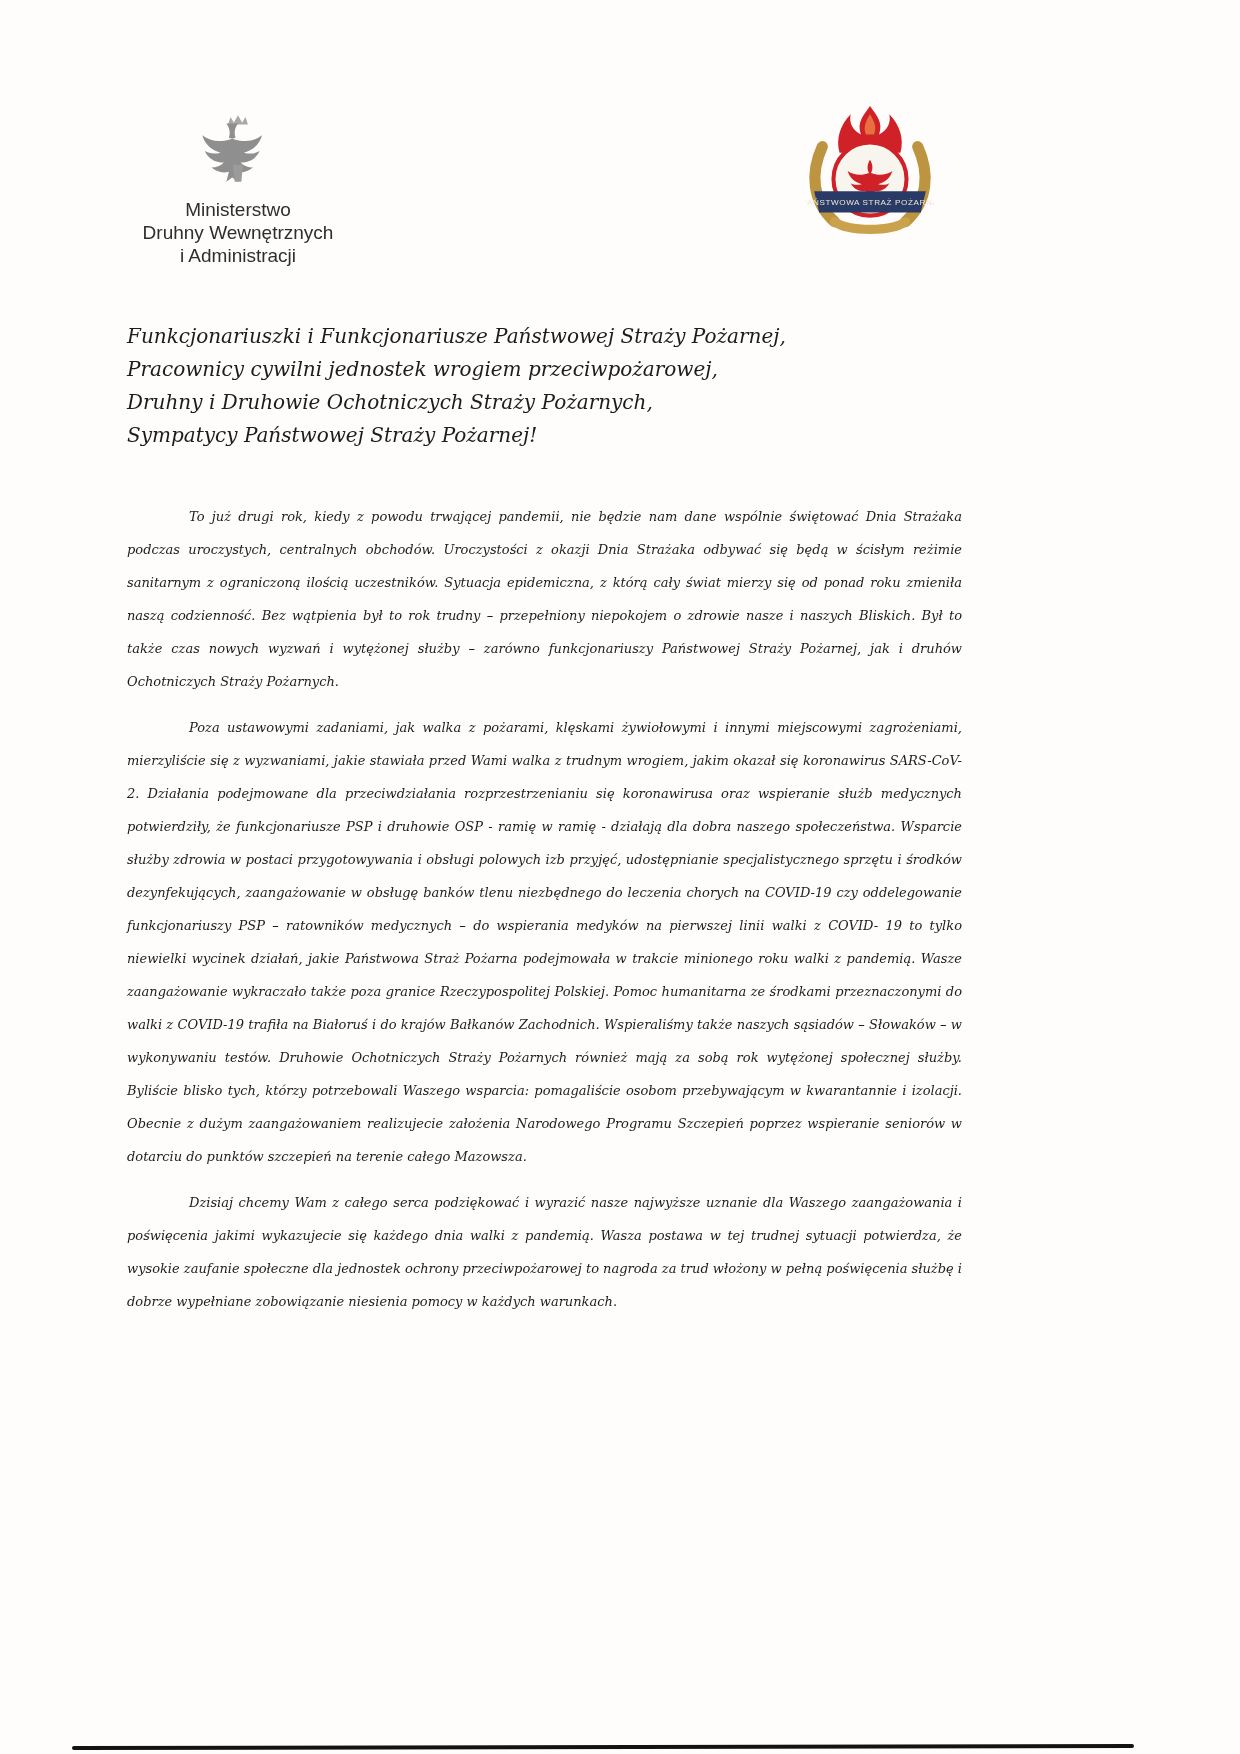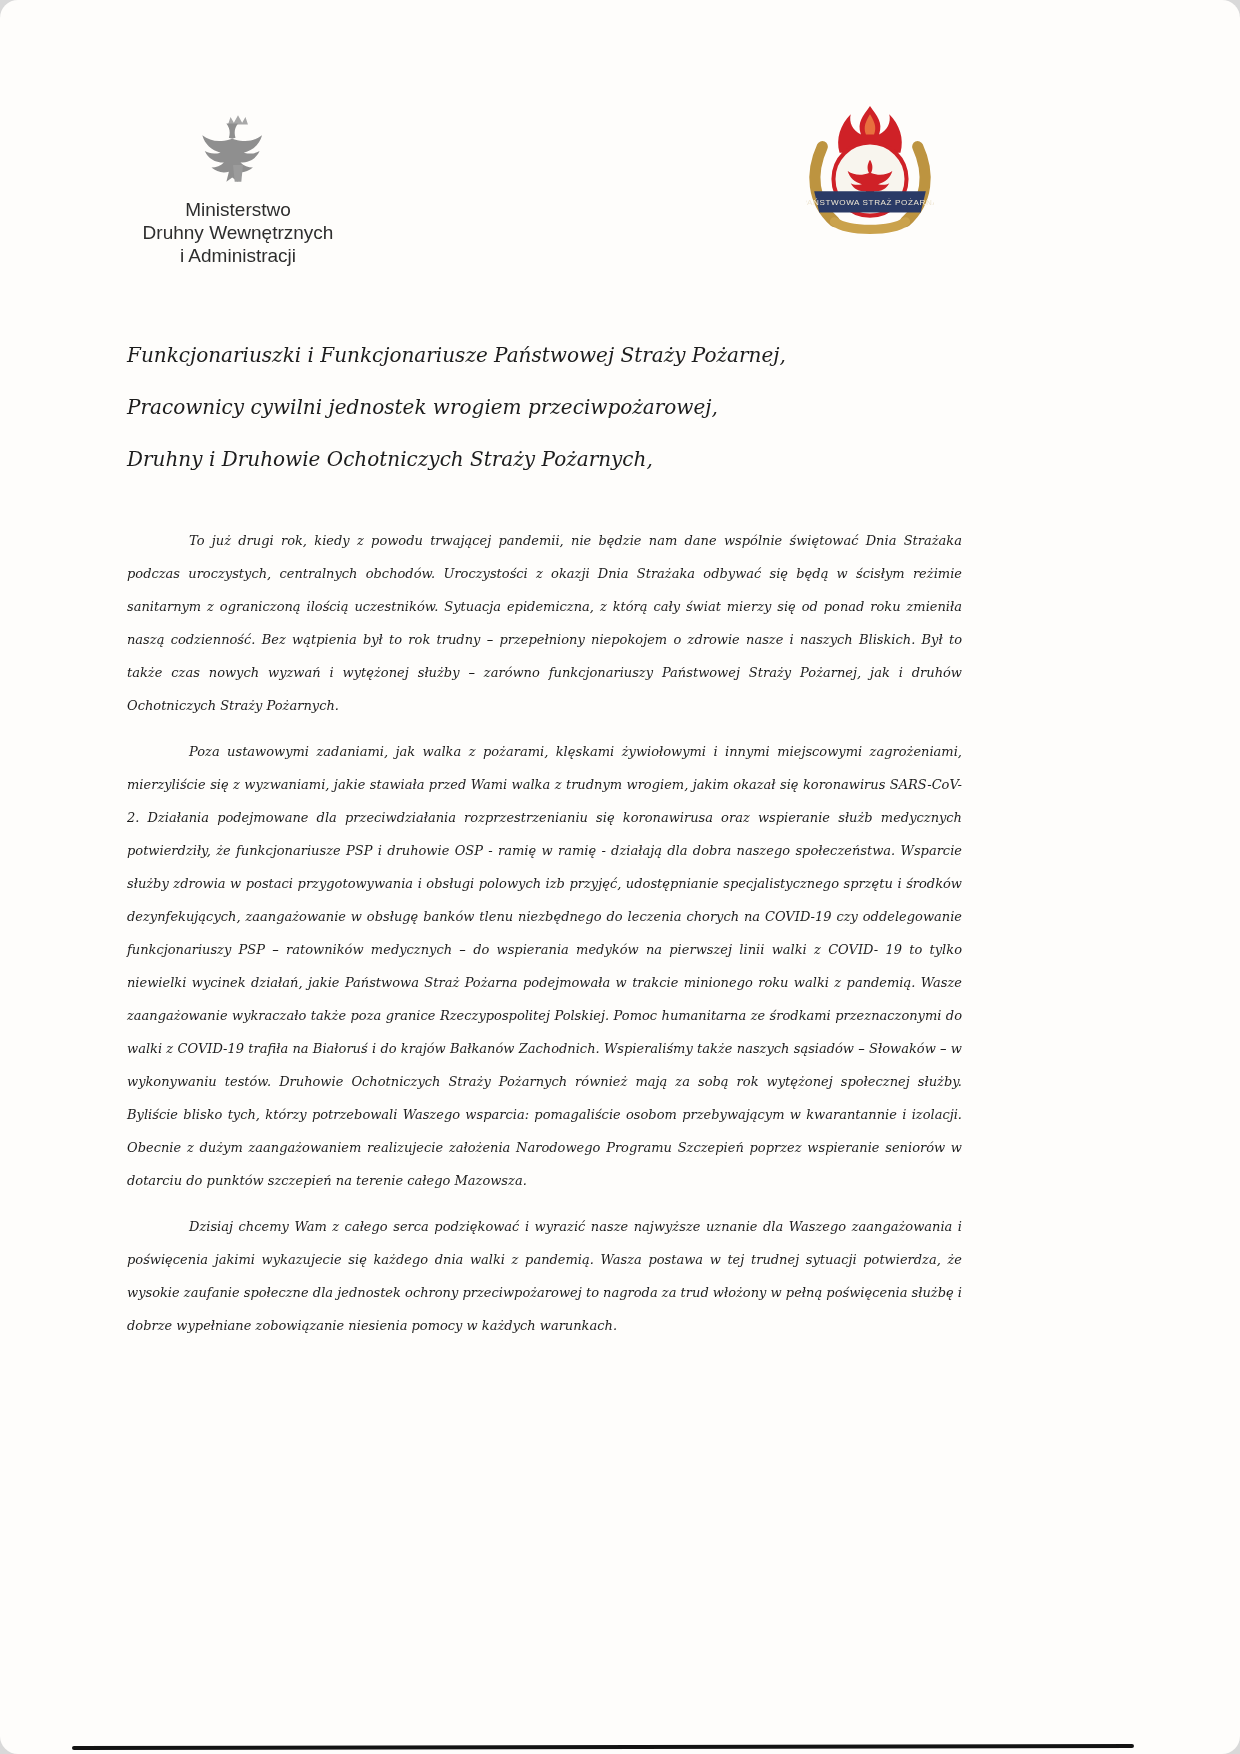--- a/index.html
+++ b/index.html
@@ -5,21 +5,20 @@
   html, body { margin: 0; padding: 0; background: #d9d9d9; }
   .page {
     position: relative;
     width: 1240px;
     height: 1754px;
     margin: 0 auto;
     background: #fefdfb;
     overflow: hidden;
     color: #1c1c1c;
     font-family: "DejaVu Serif", serif;
-    border-radius: 18px;
   }
 
   
   .ministry-block {
     position: absolute;
     left: 138px;
     top: 112px;
     width: 200px;
     text-align: center;
   }
@@ -46,21 +45,21 @@
     left: 127px;
     top: 320px;
     width: 842px;
     font-style: italic;
   }
   .salutation {
     font-size: 20px;
     line-height: 33px;
     margin-bottom: 48px;
   }
-  .salutation div { white-space: nowrap; margin-top: 19px; }
+  .salutation div { white-space: nowrap; }
   .letter-paragraph {
     font-size: 13px;
     line-height: 33px;
     text-align: justify;
     text-indent: 62px;
     margin: 0 7px 13px 0;
   }
 
   
   .scan-line {
@@ -112,20 +111,21 @@
       <text x="63" y="100" text-anchor="middle" font-size="8" fill="#efe7d4" font-family="Liberation Sans, sans-serif" letter-spacing="0.6">PAŃSTWOWA STRAŻ POŻARNA</text>
     </svg>
   </div>
 
   <div class="content">
 
     <div class="salutation">
       <div>Funkcjonariuszki i Funkcjonariusze Państwowej Straży Pożarnej,</div>
       <div>Pracownicy cywilni jednostek wrogiem przeciwpożarowej,</div>
       <div>Druhny i Druhowie Ochotniczych Straży Pożarnych,</div>
+      <div>Sympatycy Państwowej Straży Pożarnej!</div>
     </div>
 
     <p class="letter-paragraph">To już drugi rok, kiedy z powodu trwającej pandemii, nie będzie nam dane wspólnie świętować Dnia Strażaka podczas uroczystych, centralnych obchodów. Uroczystości z okazji Dnia Strażaka odbywać się będą w ścisłym reżimie sanitarnym z ograniczoną ilością uczestników. Sytuacja epidemiczna, z którą cały świat mierzy się od ponad roku zmieniła naszą codzienność. Bez wątpienia był to rok trudny – przepełniony niepokojem o zdrowie nasze i naszych Bliskich. Był to także czas nowych wyzwań i wytężonej służby – zarówno funkcjonariuszy Państwowej Straży Pożarnej, jak i druhów Ochotniczych Straży Pożarnych.</p>
     <p class="letter-paragraph">Poza ustawowymi zadaniami, jak walka z pożarami, klęskami żywiołowymi i innymi miejscowymi zagrożeniami, mierzyliście się z wyzwaniami, jakie stawiała przed Wami walka z trudnym wrogiem, jakim okazał się koronawirus SARS-CoV-2. Działania podejmowane dla przeciwdziałania rozprzestrzenianiu się koronawirusa oraz wspieranie służb medycznych potwierdziły, że funkcjonariusze PSP i druhowie OSP - ramię w ramię - działają dla dobra naszego społeczeństwa. Wsparcie służby zdrowia w postaci przygotowywania i obsługi polowych izb przyjęć, udostępnianie specjalistycznego sprzętu i środków dezynfekujących, zaangażowanie w obsługę banków tlenu niezbędnego do leczenia chorych na COVID-19 czy oddelegowanie funkcjonariuszy PSP – ratowników medycznych – do wspierania medyków na pierwszej linii walki z COVID- 19 to tylko niewielki wycinek działań, jakie Państwowa Straż Pożarna podejmowała w trakcie minionego roku walki z pandemią. Wasze zaangażowanie wykraczało także poza granice Rzeczypospolitej Polskiej. Pomoc humanitarna ze środkami przeznaczonymi do walki z COVID-19 trafiła na Białoruś i do krajów Bałkanów Zachodnich. Wspieraliśmy także naszych sąsiadów – Słowaków – w wykonywaniu testów. Druhowie Ochotniczych Straży Pożarnych również mają za sobą rok wytężonej społecznej służby. Byliście blisko tych, którzy potrzebowali Waszego wsparcia: pomagaliście osobom przebywającym w kwarantannie i izolacji. Obecnie z dużym zaangażowaniem realizujecie założenia Narodowego Programu Szczepień poprzez wspieranie seniorów w dotarciu do punktów szczepień na terenie całego Mazowsza.</p>
     <p class="letter-paragraph">Dzisiaj chcemy Wam z całego serca podziękować i wyrazić nasze najwyższe uznanie dla Waszego zaangażowania i poświęcenia jakimi wykazujecie się każdego dnia walki z pandemią. Wasza postawa w tej trudnej sytuacji potwierdza, że wysokie zaufanie społeczne dla jednostek ochrony przeciwpożarowej to nagroda za trud włożony w pełną poświęcenia służbę i dobrze wypełniane zobowiązanie niesienia pomocy w każdych warunkach.</p>
 
   </div>
 
   <div class="scan-line"></div>
 

